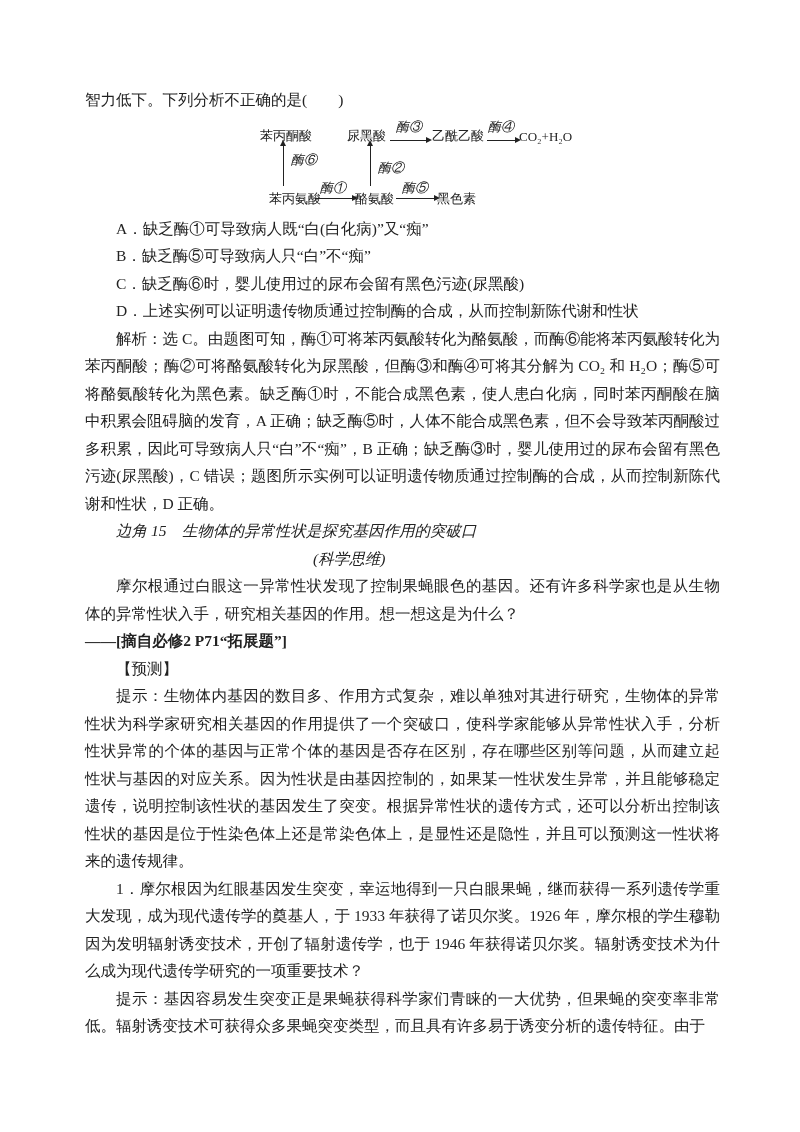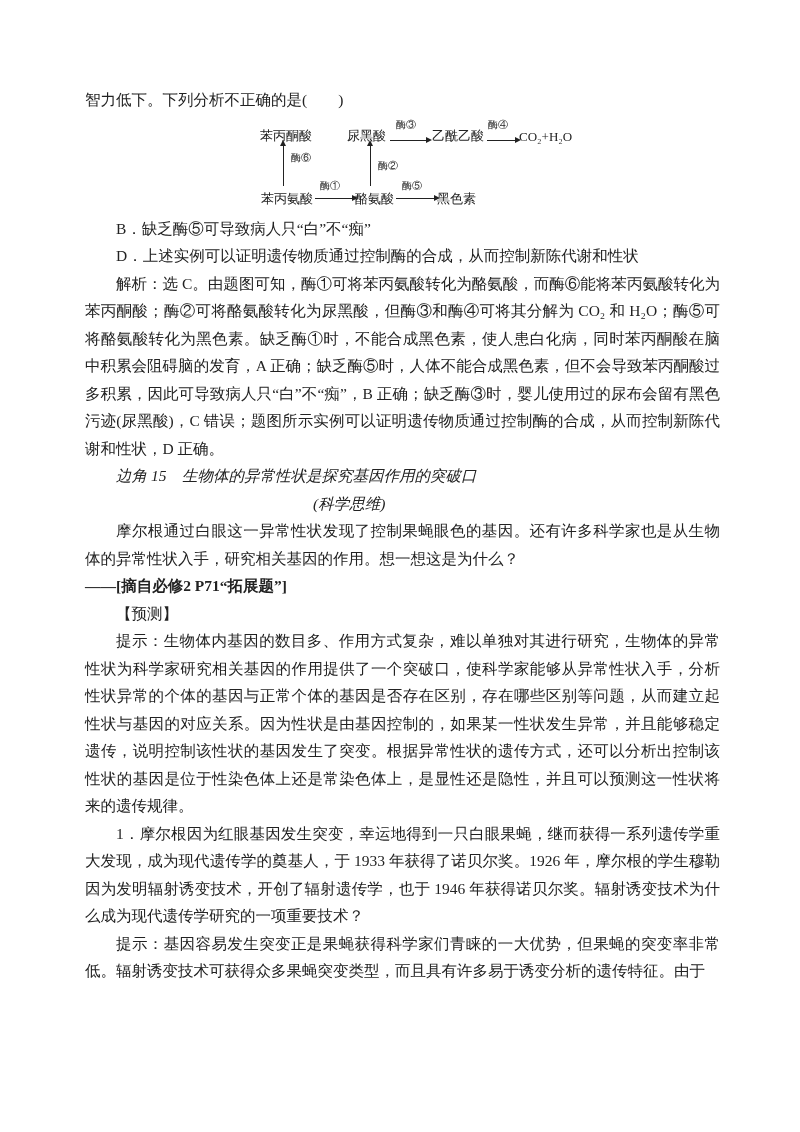--- a/index.html
+++ b/index.html
@@ -17,21 +17,21 @@
   }
   .para{margin:0;text-indent:2em;}
   .no-indent{text-indent:0;}
   .tag-line{text-indent:0;padding-left:228px;font-style:italic;}
   .right-line{text-indent:0;text-align:left;font-weight:bold;}
   .italic{font-style:italic;}
 
   
   .figure{position:relative;height:93px;margin:5px 0 3px 0;font-size:13px;line-height:1;text-align:left;}
   .node,.enz{position:absolute;white-space:nowrap;text-indent:0;}
-  .enz{font-size:10px;}
+  .enz{font-size:13px;font-style:italic;}
   .ar{position:absolute;height:0;border-top:1.2px solid #222;}
   .ar::after{
     content:'';position:absolute;right:-6px;top:-3.8px;width:0;height:0;
     border-top:3.5px solid transparent;border-bottom:3.5px solid transparent;
     border-left:6px solid #222;
   }
   .av{position:absolute;width:0;border-left:1.2px solid #222;}
   .av::after{
     content:'';position:absolute;top:-6px;left:-3.9px;width:0;height:0;
     border-left:3.5px solid transparent;border-right:3.5px solid transparent;
@@ -55,30 +55,32 @@
       <span class="node" style="left:347px;top:10px">乙酰乙酸</span>
       <span class="enz" style="left:403px;top:1px">酶④</span>
       <i class="ar" style="left:402px;top:21px;width:28px"></i>
       <span class="node" style="left:434px;top:11px">CO₂+H₂O</span>
 
       <i class="av" style="left:198px;top:27px;height:40px"></i>
       <span class="enz" style="left:206px;top:34px">酶⑥</span>
       <i class="av" style="left:285px;top:27px;height:40px"></i>
       <span class="enz" style="left:293px;top:42px">酶②</span>
 
-      <span class="node" style="left:176px;top:73px">苯丙氨酸</span>
+      <span class="node" style="left:184px;top:73px">苯丙氨酸</span>
       <span class="enz" style="left:235px;top:62px">酶①</span>
       <i class="ar" style="left:230px;top:79px;width:37px"></i>
       <span class="node" style="left:270px;top:73px">酪氨酸</span>
       <span class="enz" style="left:317px;top:62px">酶⑤</span>
       <i class="ar" style="left:311px;top:79px;width:38px"></i>
       <span class="node" style="left:352px;top:73px">黑色素</span>
     </div>
 
+    <p class="para">A．缺乏酶①可导致病人既“白(白化病)”又“痴”</p>
     <p class="para">B．缺乏酶⑤可导致病人只“白”不“痴”</p>
+    <p class="para">C．缺乏酶⑥时，婴儿使用过的尿布会留有黑色污迹(尿黑酸)</p>
     <p class="para">D．上述实例可以证明遗传物质通过控制酶的合成，从而控制新陈代谢和性状</p>
 
     <p class="para">解析：选 C。由题图可知，酶①可将苯丙氨酸转化为酪氨酸，而酶⑥能将苯丙氨酸转化为苯丙酮酸；酶②可将酪氨酸转化为尿黑酸，但酶③和酶④可将其分解为 CO₂ 和 H₂O；酶⑤可将酪氨酸转化为黑色素。缺乏酶①时，不能合成黑色素，使人患白化病，同时苯丙酮酸在脑中积累会阻碍脑的发育，A 正确；缺乏酶⑤时，人体不能合成黑色素，但不会导致苯丙酮酸过多积累，因此可导致病人只“白”不“痴”，B 正确；缺乏酶③时，婴儿使用过的尿布会留有黑色污迹(尿黑酸)，C 错误；题图所示实例可以证明遗传物质通过控制酶的合成，从而控制新陈代谢和性状，D 正确。</p>
 
     <p class="para italic">边角 15　生物体的异常性状是探究基因作用的突破口</p>
     <p class="para tag-line">(科学思维)</p>
     <p class="para">摩尔根通过白眼这一异常性状发现了控制果蝇眼色的基因。还有许多科学家也是从生物体的异常性状入手，研究相关基因的作用。想一想这是为什么？</p>
     <p class="para right-line">——[摘自必修2 P71“拓展题”]</p>
 
     <p class="para">【预测】</p>

